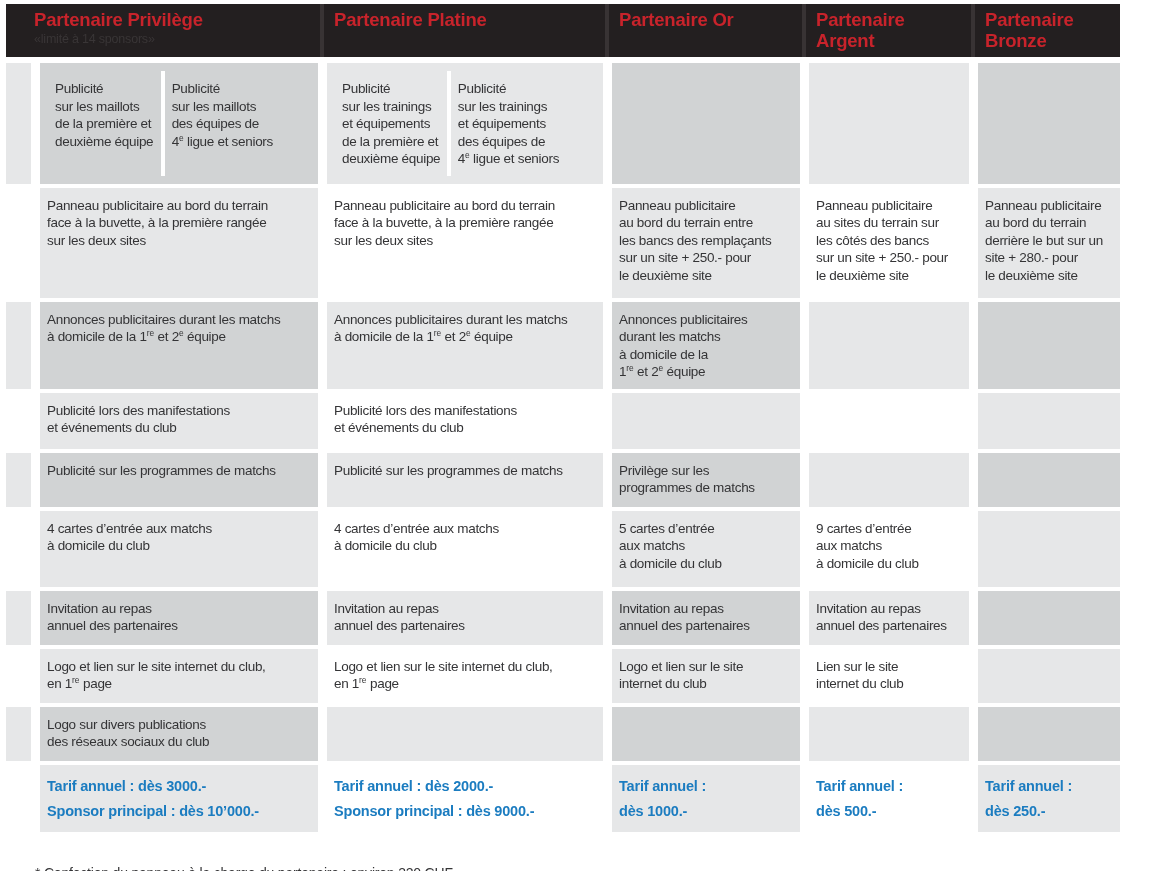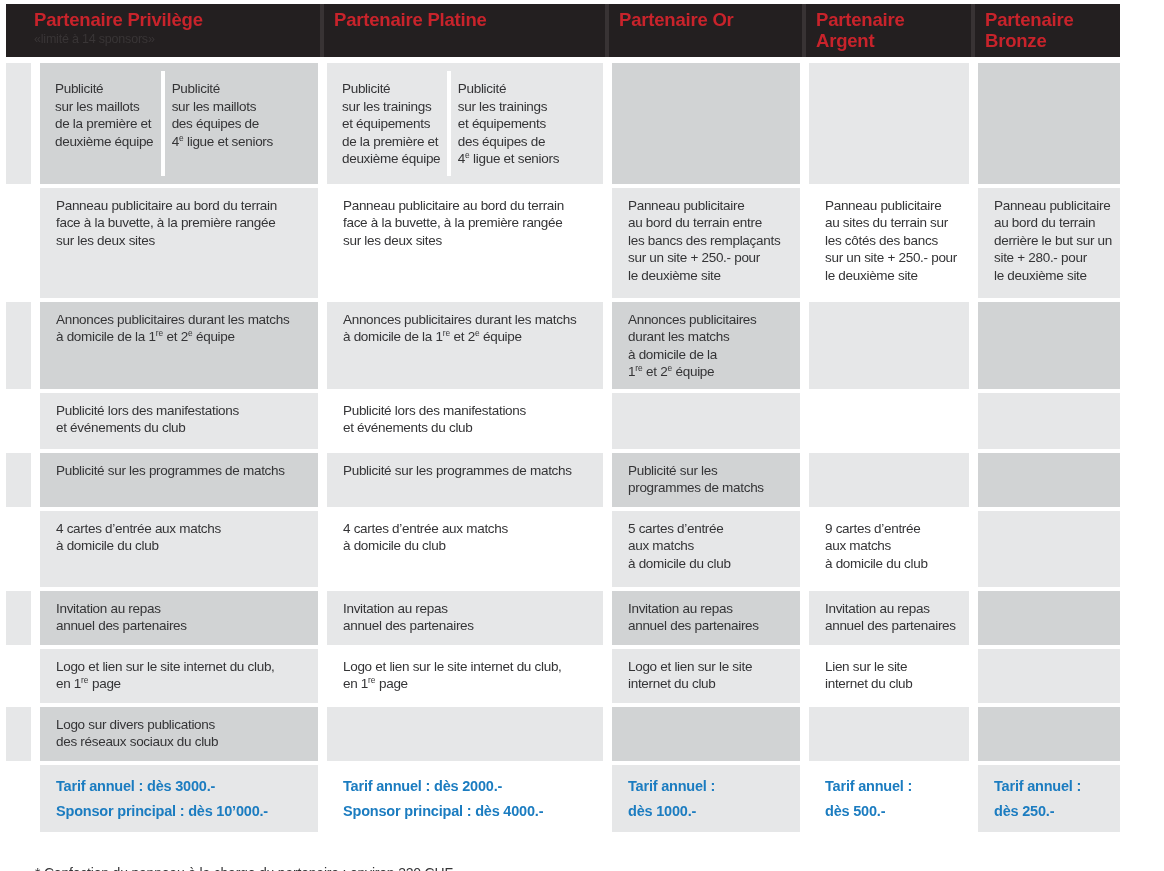--- a/index.html
+++ b/index.html
@@ -26,21 +26,21 @@
 
   
   .body-grid{
     display:grid;
     grid-template-columns:25px 278px 276px 188px 160px 160px;
     column-gap:9px;
     row-gap:4px;
     background:#ffffff;
   }
   .cell{
-    padding:9px 2px 8px 16px;
+    padding:9px 2px 8px 7px;
     font-size:13.5px;
     letter-spacing:-0.3px;
     line-height:17.5px;
     color:#343436;
   }
   .c-dark{background:#d1d3d4;}
   .c-mid{background:#e6e7e8;}
   .c-white{background:#ffffff;}
   .line{white-space:nowrap;}
   sup{font-size:0.62em;line-height:0;vertical-align:super;letter-spacing:0;}
@@ -182,21 +182,21 @@
         <div class="cell c-white"></div>
         <div class="cell c-mid"></div>
         <div class="cell c-mid"></div>
         <div class="cell c-dark">
           <div class="line">Publicité sur les programmes de matchs</div>
         </div>
         <div class="cell c-mid">
           <div class="line">Publicité sur les programmes de matchs</div>
         </div>
         <div class="cell c-dark">
-          <div class="line">Publicité sur les</div>
+          <div class="line">Privilège sur les</div>
           <div class="line">programmes de matchs</div>
         </div>
         <div class="cell c-mid"></div>
         <div class="cell c-dark"></div>
         <div class="cell c-white"></div>
         <div class="cell c-mid">
           <div class="line">4 cartes d’entrée aux matchs</div>
           <div class="line">à domicile du club</div>
         </div>
         <div class="cell c-white">
@@ -259,21 +259,21 @@
         <div class="cell c-dark"></div>
         <div class="cell c-mid"></div>
         <div class="cell c-dark"></div>
         <div class="cell c-white tarif"></div>
         <div class="cell c-mid tarif">
           <div class="line">Tarif annuel : dès 3000.-</div>
           <div class="line">Sponsor principal : dès 10’000.-</div>
         </div>
         <div class="cell c-white tarif">
           <div class="line">Tarif annuel : dès 2000.-</div>
-          <div class="line">Sponsor principal : dès 4000.-</div>
+          <div class="line">Sponsor principal : dès 9000.-</div>
         </div>
         <div class="cell c-mid tarif">
           <div class="line">Tarif annuel :</div>
           <div class="line">dès 1000.-</div>
         </div>
         <div class="cell c-white tarif">
           <div class="line">Tarif annuel :</div>
           <div class="line">dès 500.-</div>
         </div>
         <div class="cell c-mid tarif">

